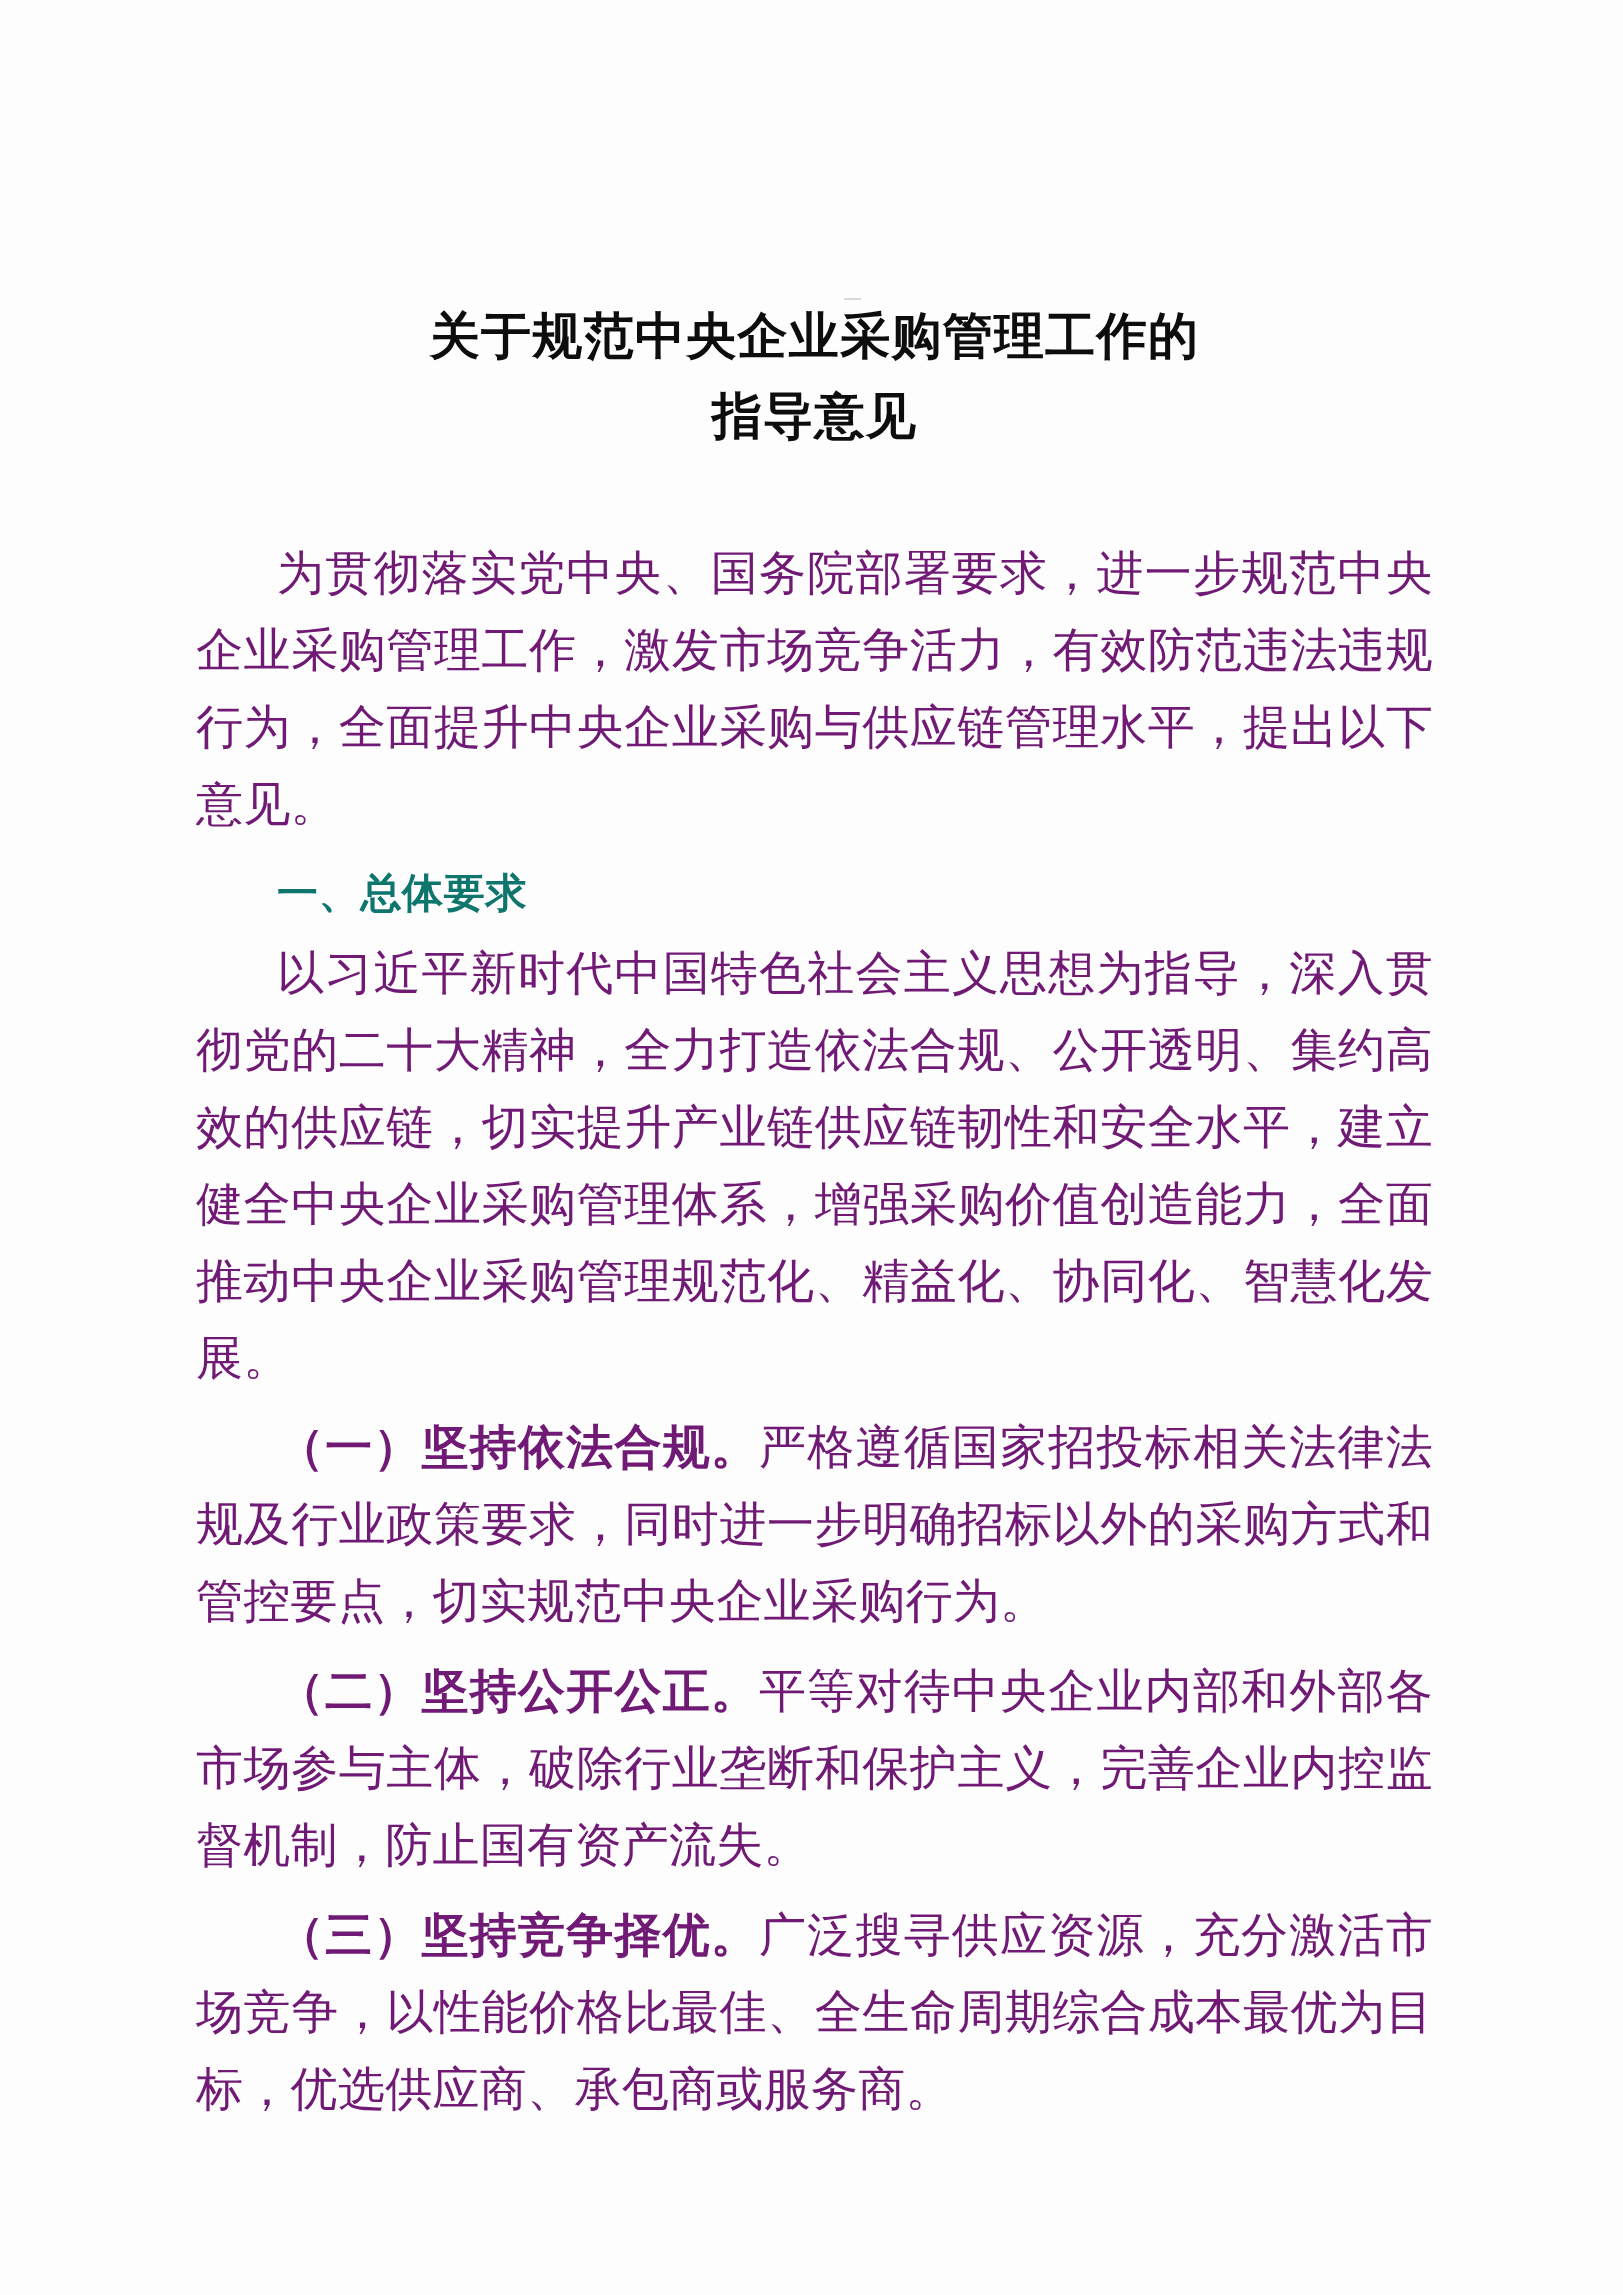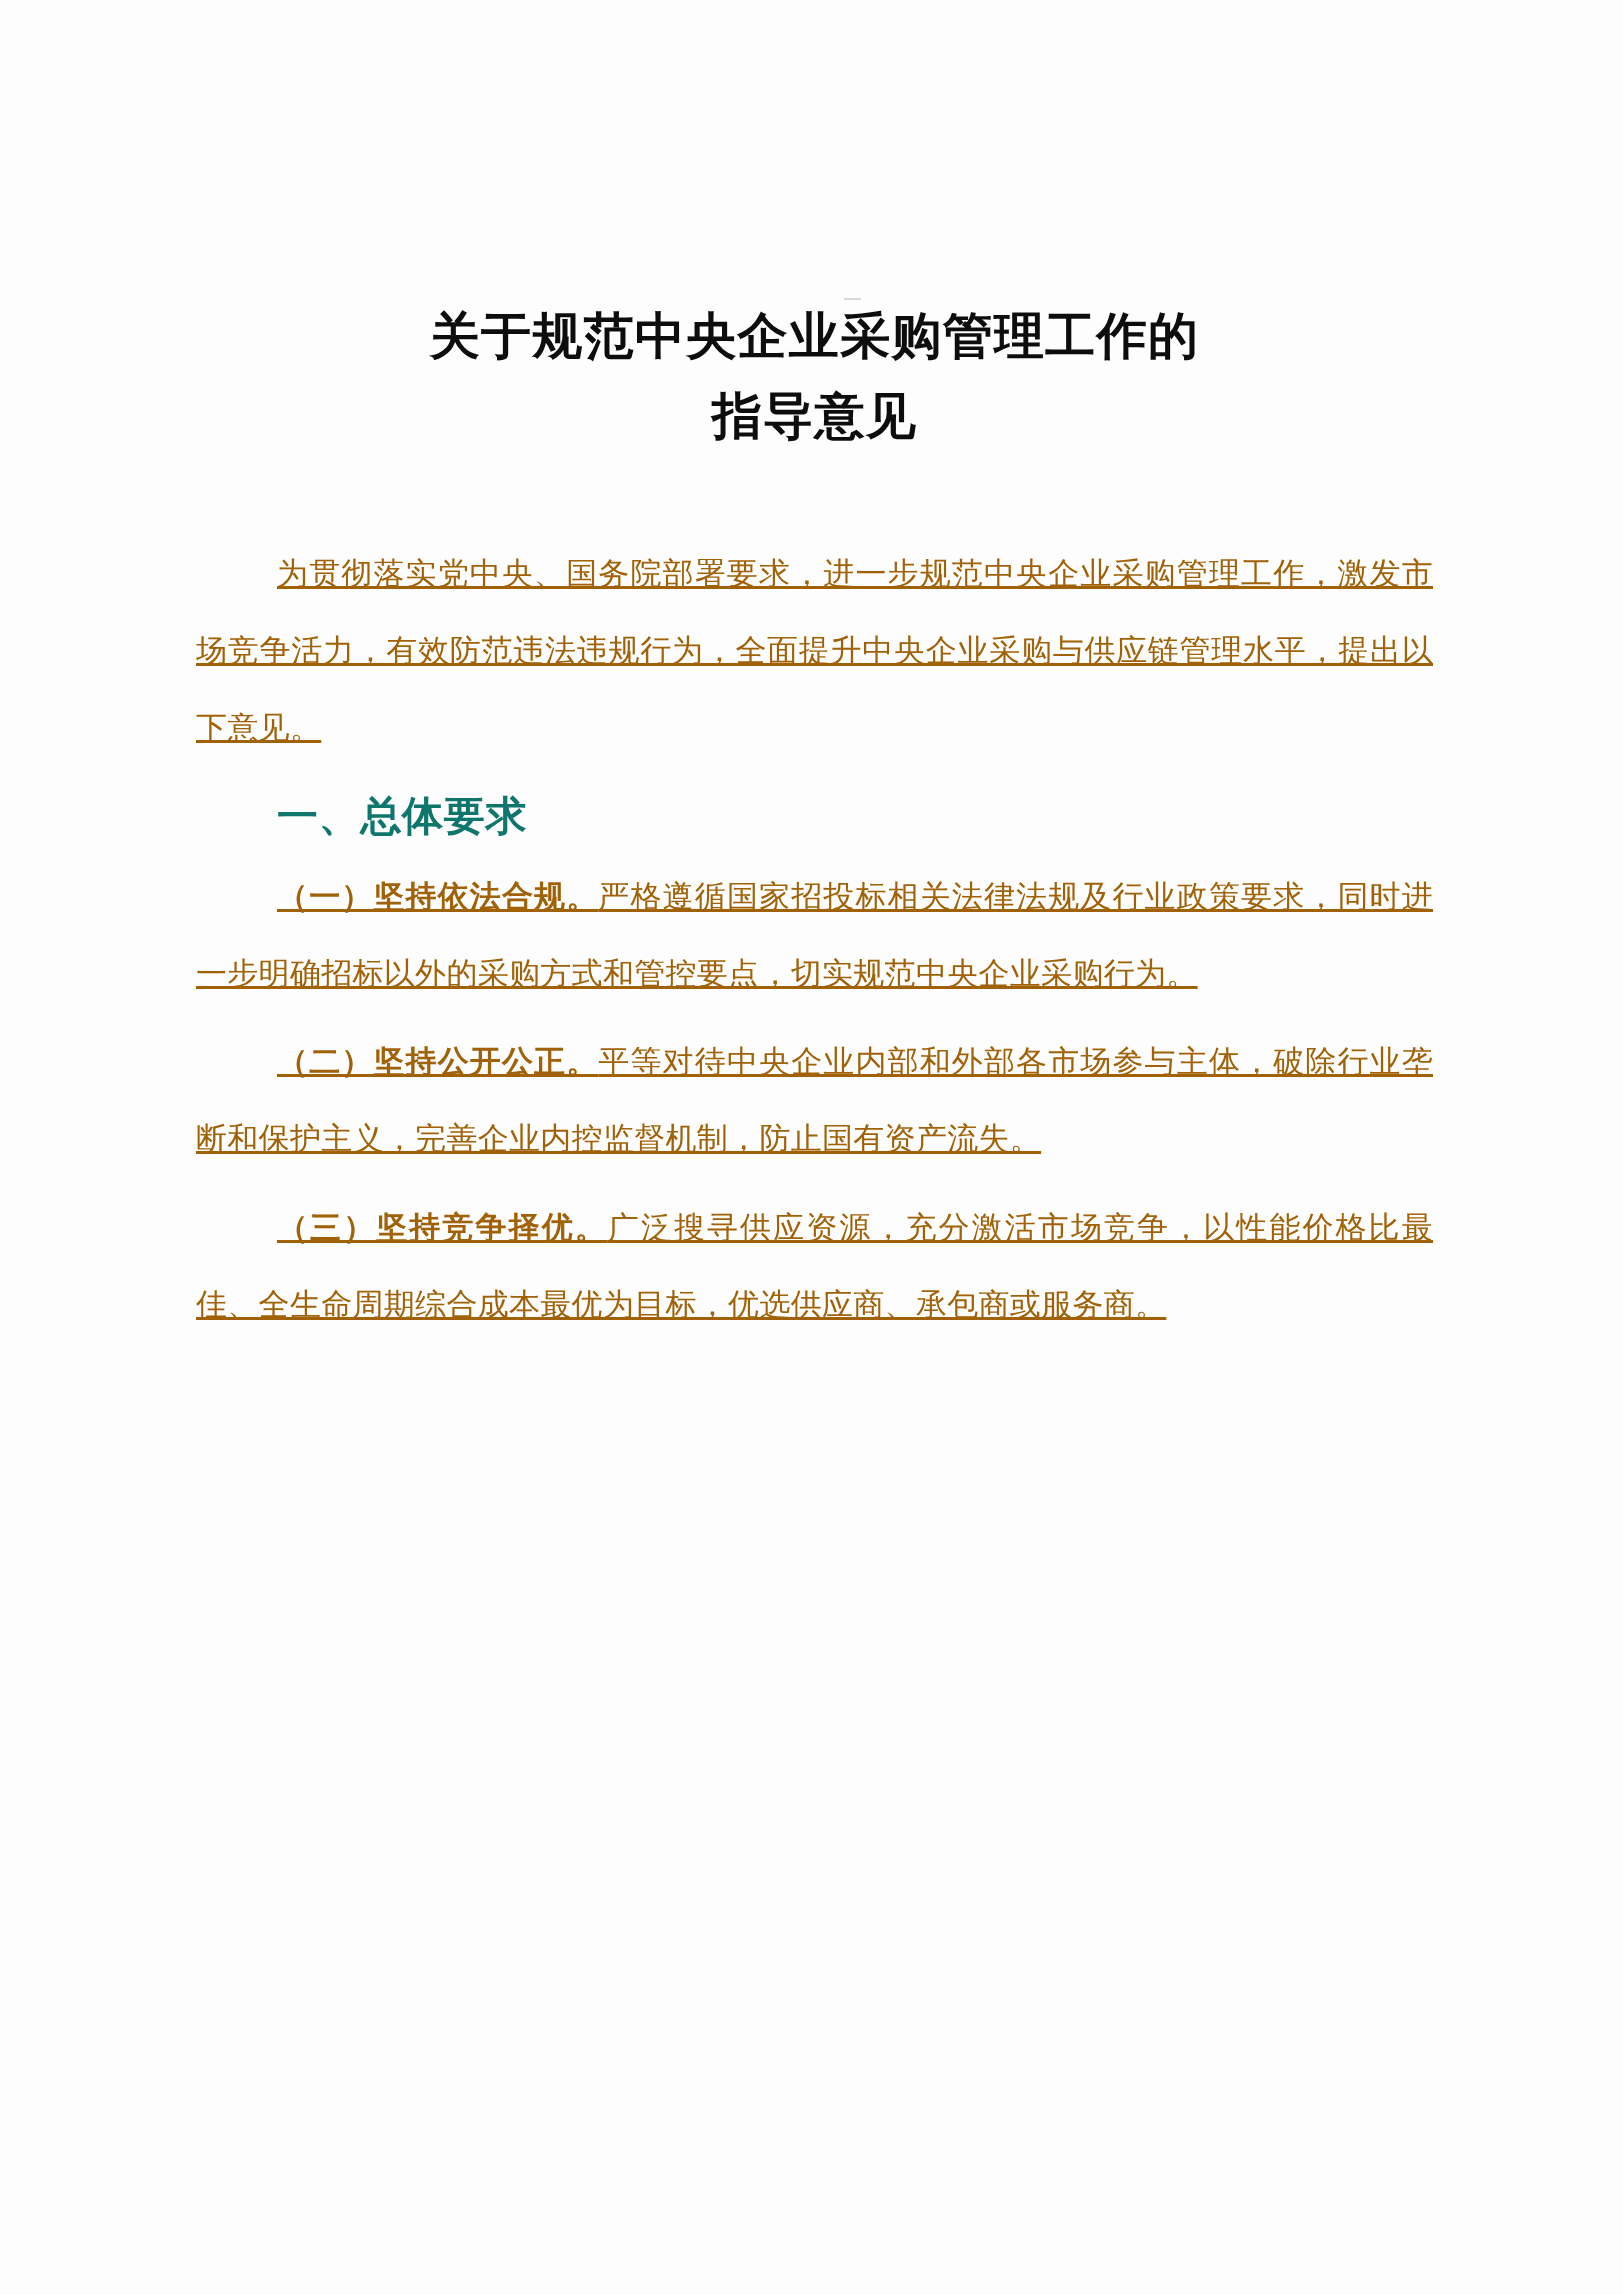--- a/index.html
+++ b/index.html
@@ -56,29 +56,28 @@
     display: block;
     text-align: center;
   }
 
   .body-block {
     margin-top: 79px;
   }
 
   p.para {
     margin: 0 0 11.8px 0;
-    font-size: 31px;
+    font-size: 47px;
     line-height: 77px;
     text-align: justify;
     text-justify: inter-ideograph;
     text-indent: 81px;
     letter-spacing: 0.3px;
-    color: #a16207;
+    color: #701a75;
     font-family: "Liberation Serif", "DejaVu Serif", serif;
-    text-decoration: underline;
   }
 
   p.heading {
     margin: 6.5px 0 3.9px 0;
     font-family: "Liberation Sans", "DejaVu Sans", sans-serif;
     font-weight: bold;
     font-size: 41px;
     line-height: 76px;
     text-indent: 81px;
     letter-spacing: 0.7px;
@@ -103,20 +102,21 @@
       <span class="line1">关于规范中央企业采购管理工作的</span>
       <span class="line2">指导意见</span>
     </h1>
 
     <div class="body-block">
 
       <p class="para">为贯彻落实党中央、国务院部署要求，进一步规范中央企业采购管理工作，激发市场竞争活力，有效防范违法违规行为，全面提升中央企业采购与供应链管理水平，提出以下意见。</p>
 
       <p class="heading">一、总体要求</p>
 
+      <p class="para">以习近平新时代中国特色社会主义思想为指导，深入贯彻党的二十大精神，全力打造依法合规、公开透明、集约高效的供应链，切实提升产业链供应链韧性和安全水平，建立健全中央企业采购管理体系，增强采购价值创造能力，全面推动中央企业采购管理规范化、精益化、协同化、智慧化发展。</p>
 
       <p class="para"><span class="lead">（一）坚持依法合规。</span><span>严格遵循国家招投标相关法律法规及行业政策要求，同时进一步明确招标以外的采购方式和管控要点，切实规范中央企业采购行为。</span></p>
 
       <p class="para"><span class="lead">（二）坚持公开公正。</span><span>平等对待中央企业内部和外部各市场参与主体，破除行业垄断和保护主义，完善企业内控监督机制，防止国有资产流失。</span></p>
 
       <p class="para"><span class="lead">（三）坚持竞争择优。</span><span>广泛搜寻供应资源，充分激活市场竞争，以性能价格比最佳、全生命周期综合成本最优为目标，优选供应商、承包商或服务商。</span></p>
 
     </div>
   </div>
 </div>

